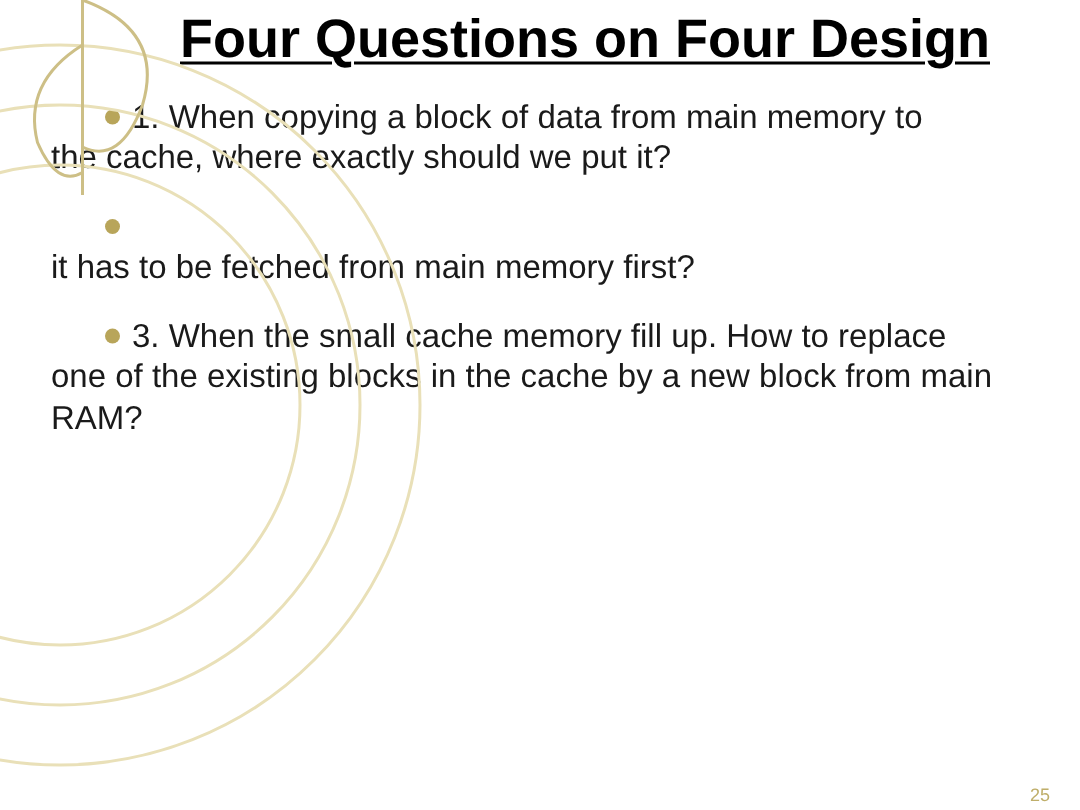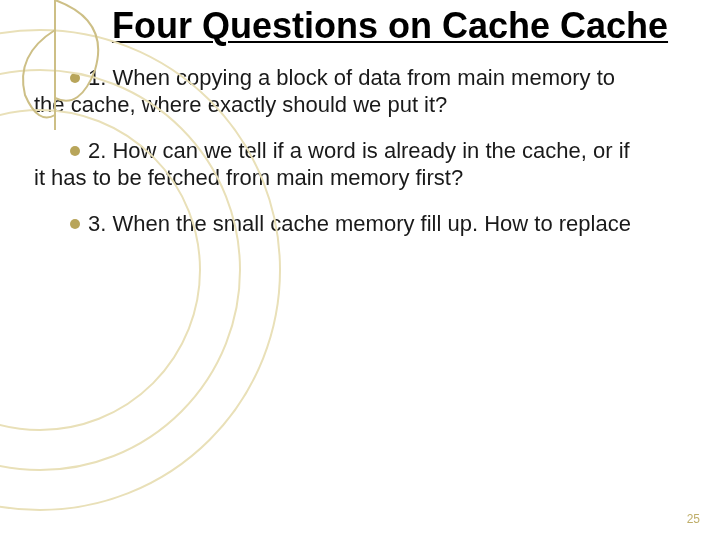--- a/index.html
+++ b/index.html
@@ -59,54 +59,55 @@
     margin-right: 8px;
     vertical-align: 2px;
   }
   .item.partial .first-line {
     white-space: nowrap;
     overflow: hidden;
   }
   .page-num {
     position: absolute;
     right: 20px;
-    bottom: 14px;
+    bottom: 3px;
     font-size: 12px;
     color: #bfae6a;
   }
 </style>
 </head>
 <body>
 
 <div class="slide">
 
   <svg class="decor" width="720" height="540" viewBox="0 0 720 540">
     <circle cx="40" cy="270" r="240" fill="none" stroke="#e9e0b8" stroke-width="2"></circle>
     <circle cx="40" cy="270" r="200" fill="none" stroke="#e9e0b8" stroke-width="2"></circle>
     <circle cx="40" cy="270" r="160" fill="none" stroke="#e9e0b8" stroke-width="2"></circle>
     <line x1="55" y1="0" x2="55" y2="130" stroke="#cdbf86" stroke-width="2"></line>
     <path d="M 55 0 Q 110 20 95 70 Q 80 110 55 98" fill="none" stroke="#cdbf86" stroke-width="2"></path>
     <path d="M 55 30 Q 15 55 25 95 Q 38 125 55 115" fill="none" stroke="#cdbf86" stroke-width="2"></path>
   </svg>
 
-  <div class="title">Four Questions on Cache Cache</div>
+  <div class="title">Four Questions on Four Design</div>
 
   <div class="body">
 
     <div class="item">
       <div class="first-line"><span class="bullet"></span><span>1. When copying a block of data from main memory to</span></div>
       <div class="cont">the cache, where exactly should we put it?</div>
     </div>
 
     <div class="item">
-      <div class="first-line"><span class="bullet"></span><span>2. How can we tell if a word is already in the cache, or if</span></div>
+      <div class="first-line"><span class="bullet"></span></div>
       <div class="cont">it has to be fetched from main memory first?</div>
     </div>
 
     <div class="item">
       <div class="first-line"><span class="bullet"></span><span>3. When the small cache memory fill up. How to replace</span></div>
+      <div class="cont">one of the existing blocks in the cache by a new block from main RAM?</div>
     </div>
 
 
   </div>
 
   <div class="page-num">25</div>
 </div>
 
 </body></html>

